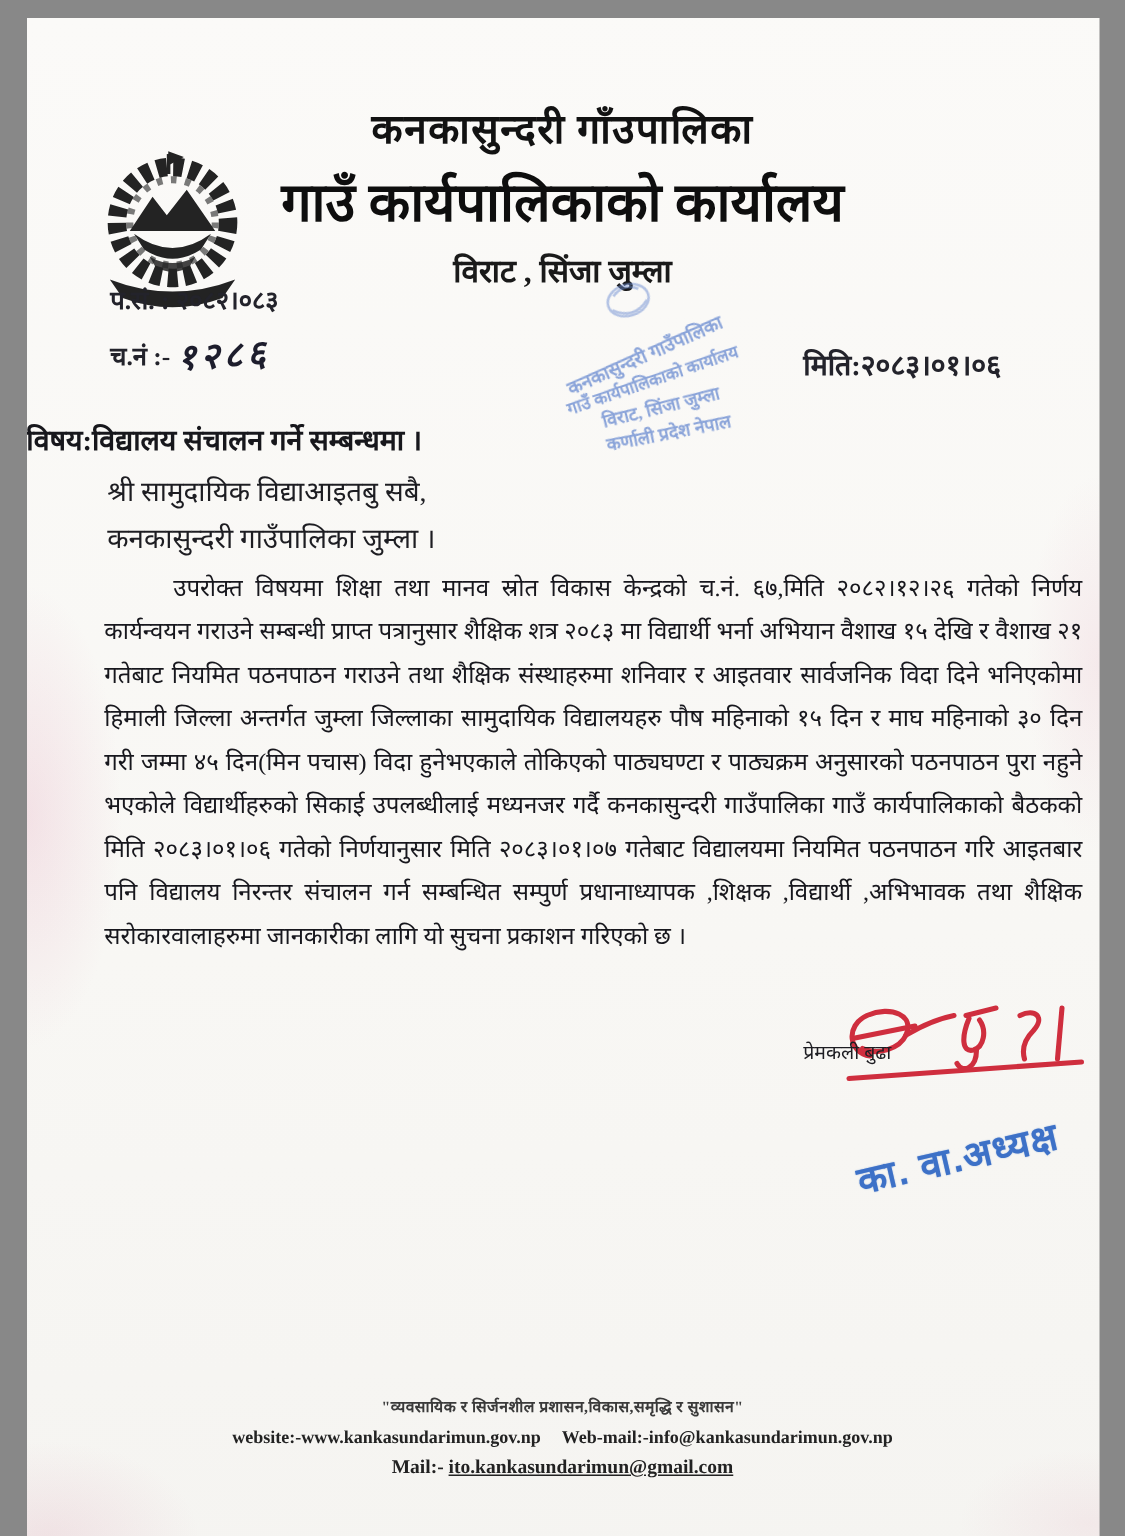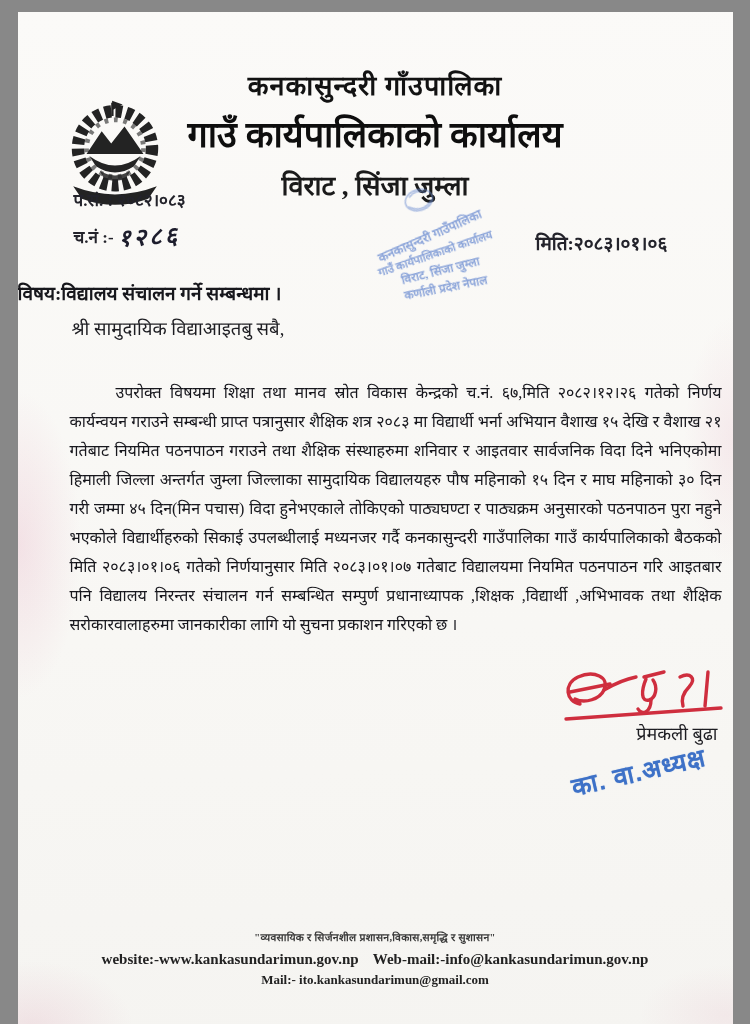--- a/index.html
+++ b/index.html
@@ -16,21 +16,21 @@
       radial-gradient(ellipse 70px 180px at 100% 42%, rgba(228,168,190,.18), transparent 70%),
       radial-gradient(ellipse 140px 90px at 2% 99%, rgba(220,160,180,.22), transparent 72%),
       radial-gradient(ellipse 120px 70px at 99% 98%, rgba(225,170,188,.16), transparent 72%),
       linear-gradient(178deg,#fbfaf8 0%,#f8f7f4 60%,#f5f4f1 100%);
   }
   
   .emblem { position:absolute; left:40px; top:84px; width:114px; height:116px; }
   .letterhead { position:absolute; left:0; right:0; top:54px; text-align:center; }
   .lh-muni   { font-size:27px; font-weight:bold; letter-spacing:1px; color:#121212; }
   .lh-office { font-size:36px; font-weight:bold; margin-top:6px; color:#0e0e0e; }
-  .lh-place  { font-size:27px; font-weight:bold; margin-top:8px; color:#1a1a1a; }
+  .lh-place  { font-size:21px; font-weight:bold; margin-top:8px; color:#1a1a1a; }
   .lh-prov   { font-size:14px; font-weight:bold; margin-top:4px; color:#333; }
   
   .round-stamp {
     position:absolute; left:318px; top:168px; width:190px; text-align:center;
     transform:rotate(-17deg);
     color:#6f8fd2; opacity:.8; filter:blur(.3px);
     font-weight:bold; line-height:1.5;
   }
   .round-stamp .rs-emblem { width:52px; height:40px; opacity:.75; }
   .rs-l1 { font-size:12.5px; transform:rotate(-7deg); }
@@ -50,37 +50,37 @@
              font-size:19px; font-weight:600; color:#17171c; }
   .addressee { position:absolute; left:54px; top:302px; font-size:18.5px; line-height:1.65; color:#1d1d22; }
   
   .body-text {
     position:absolute; left:52px; top:366px; width:652px;
     font-size:16px; line-height:29px; text-align:justify; color:#17171d;
     text-indent:46px;
   }
   
   .sig-scribble { position:absolute; left:538px; top:652px; width:175px; height:72px; }
-  .sig-block { position:absolute; left:500px; top:708px; width:200px; text-align:right; padding-left:18px;
-               font-size:18px; line-height:1.6; color:#1d1d22; }
+  .sig-block { position:absolute; left:500px; top:680px; width:200px; text-align:left; padding-left:18px;
+               font-size:13px; line-height:1.6; color:#1d1d22; }
   .officer-stamp {
     position:absolute; left:552px; top:742px;
     font-family:"Liberation Sans","DejaVu Sans",sans-serif;
     font-size:25px; font-weight:bold; color:#2e66c4;
     transform:rotate(-13deg); letter-spacing:1px; opacity:.92;
     text-shadow:0 0 1px rgba(46,102,196,.55);
     white-space:nowrap;
   }
   
   .footer { position:absolute; left:0; right:0; top:918px; text-align:center;
             font-family:"Liberation Serif","DejaVu Serif",serif; color:#2a2a2a; }
   .f-slogan { font-size:10.5px; font-weight:bold; letter-spacing:.3px; color:#3a3a3a; }
-  .f-line2  { font-size:15px; font-weight:bold; margin-top:7px; color:#222; }
+  .f-line2  { font-size:12px; font-weight:bold; margin-top:7px; color:#222; }
   .f-line3  { font-size:13px; font-weight:bold; margin-top:4px; color:#222; }
-  .f-line3 .mail-link { }
+  .f-line3 .mail-link { text-decoration:underline; }
   .gap { display:inline-block; width:14px; }
 </style>
 </head>
 <body>
 
 <div class="page">
 
   <svg class="emblem" viewBox="0 0 120 120" aria-hidden="true">
     <g fill="none" stroke="#232323">
       <circle cx="60" cy="54" r="39" stroke-width="13" stroke-dasharray="7 4.5"></circle>
@@ -126,20 +126,21 @@
       <span class="hand-number">१२८६</span>
     </div>
   </div>
 
   <div class="date-line">मिति:२०८३।०१।०६</div>
 
   <div class="subject">विषय:विद्यालय संचालन गर्ने सम्बन्धमा ।</div>
 
   <div class="addressee">
     <div>श्री सामुदायिक विद्याआइतबु सबै,</div>
+    <div>कनकासुन्दरी गाउँपालिका जुम्ला ।</div>
   </div>
 
   <p class="body-text">उपरोक्त विषयमा शिक्षा तथा मानव स्रोत विकास केन्द्रको च.नं. ६७,मिति २०८२।१२।२६ गतेको निर्णय कार्यन्वयन गराउने सम्बन्धी प्राप्त पत्रानुसार शैक्षिक शत्र २०८३ मा विद्यार्थी भर्ना अभियान वैशाख १५ देखि र वैशाख २१ गतेबाट नियमित पठनपाठन गराउने तथा शैक्षिक संस्थाहरुमा शनिवार र आइतवार सार्वजनिक विदा दिने भनिएकोमा हिमाली जिल्ला अन्तर्गत जुम्ला जिल्लाका सामुदायिक विद्यालयहरु पौष महिनाको १५ दिन र माघ महिनाको ३० दिन गरी जम्मा ४५ दिन(मिन पचास) विदा हुनेभएकाले तोकिएको पाठ्यघण्टा र पाठ्यक्रम अनुसारको पठनपाठन पुरा नहुने भएकोले विद्यार्थीहरुको सिकाई उपलब्धीलाई मध्यनजर गर्दै कनकासुन्दरी गाउँपालिका गाउँ कार्यपालिकाको बैठकको मिति २०८३।०१।०६ गतेको निर्णयानुसार मिति २०८३।०१।०७ गतेबाट विद्यालयमा नियमित पठनपाठन गरि आइतबार पनि विद्यालय निरन्तर संचालन गर्न सम्बन्धित सम्पुर्ण प्रधानाध्यापक ,शिक्षक ,विद्यार्थी ,अभिभावक तथा शैक्षिक सरोकारवालाहरुमा जानकारीका लागि यो सुचना प्रकाशन गरिएको छ ।</p>
 
   <svg class="sig-scribble" viewBox="0 0 175 72" aria-hidden="true">
     <g stroke="#cf2e3e" stroke-width="3.4" fill="none" stroke-linecap="round" stroke-linejoin="round">
       <path d="M24 40 C10 38 7 20 22 13 C38 6 54 13 48 26 C44 35 29 40 19 35"></path>
       <path d="M14 28 L54 20"></path>
       <path d="M48 26 C60 19 70 15 80 13"></path>
       <path d="M90 15 C85 27 85 38 93 36 C100 34 102 23 97 16"></path>

